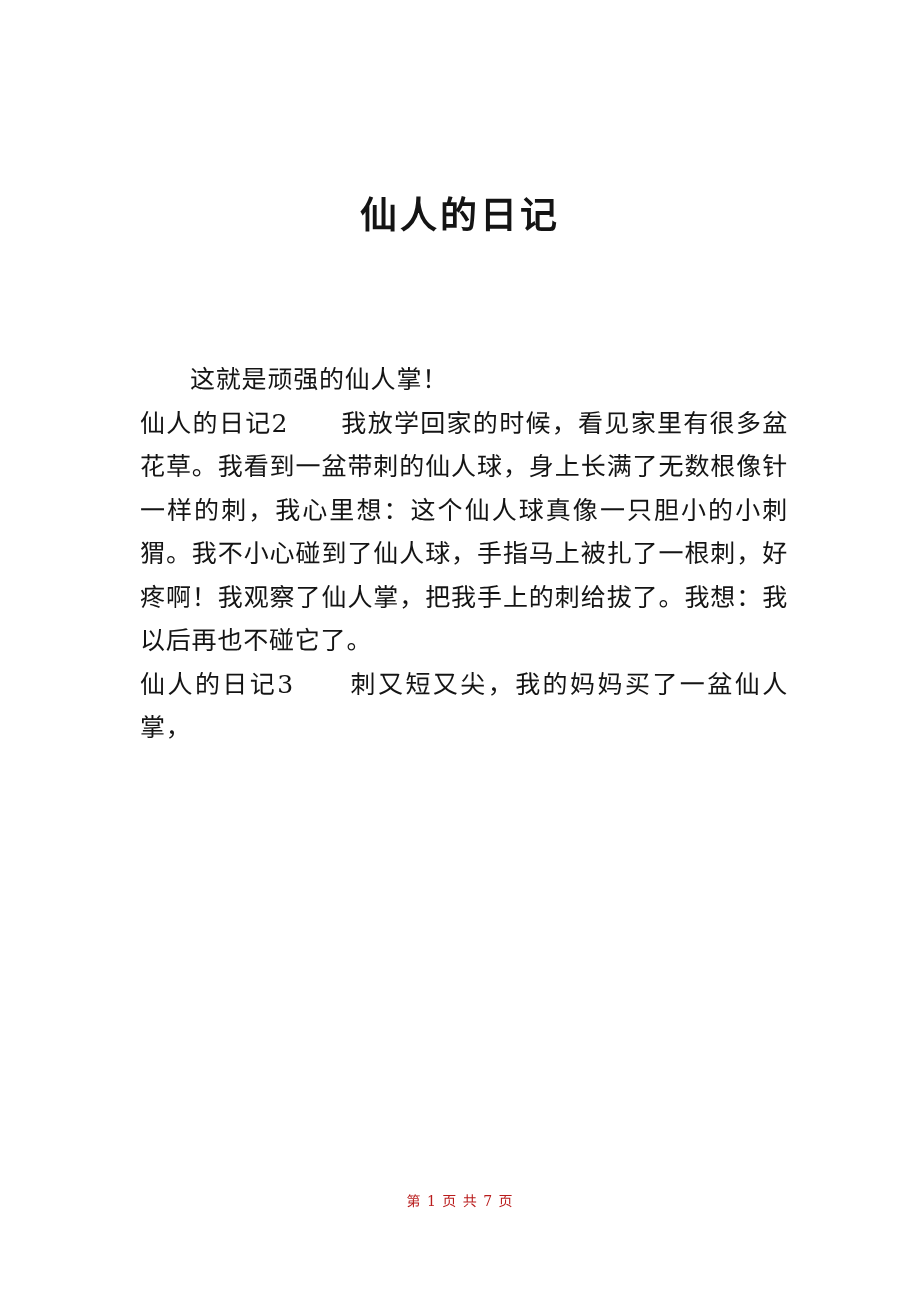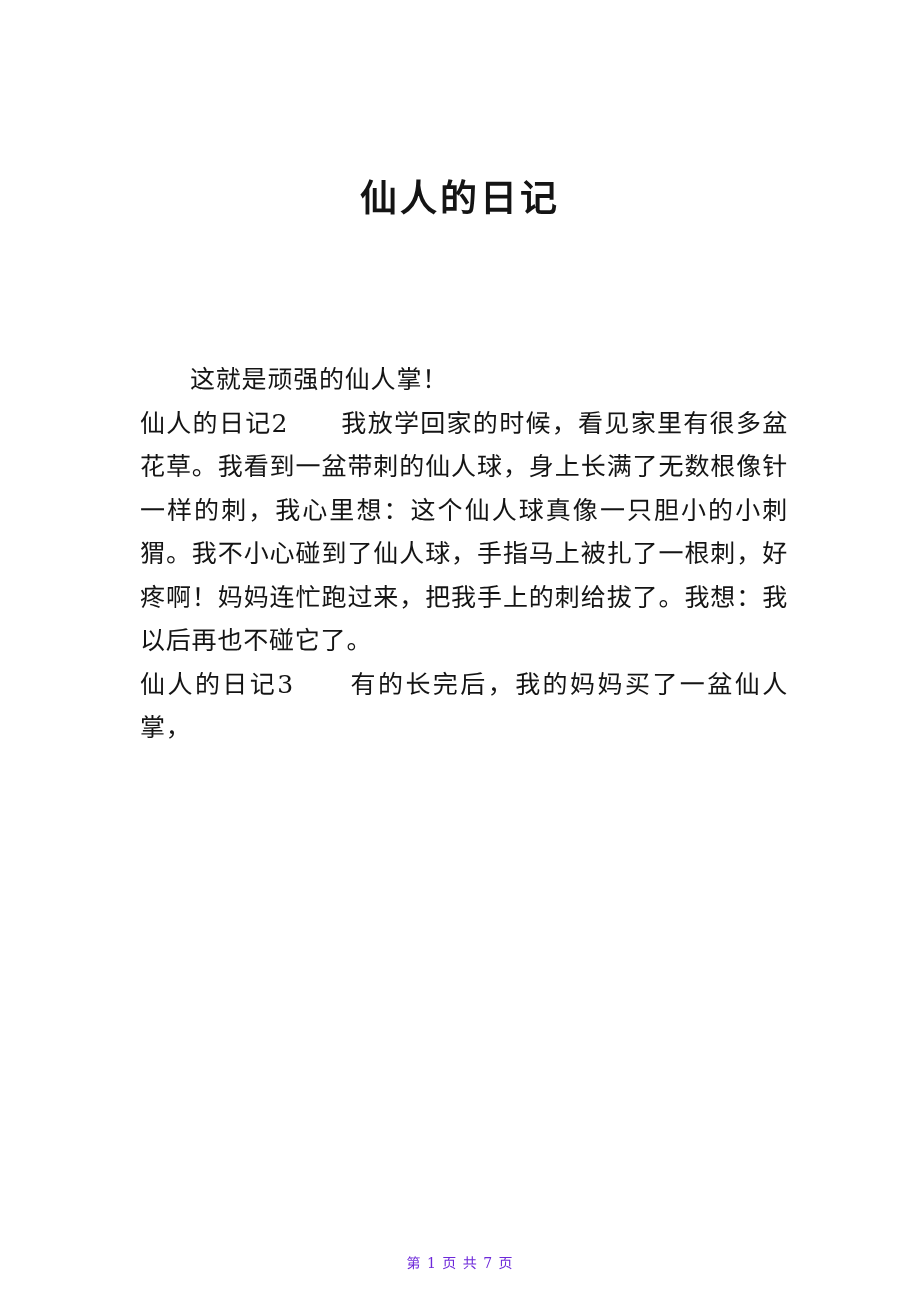--- a/index.html
+++ b/index.html
@@ -11,21 +11,21 @@
     position: relative;
     width: 920px;
     height: 1302px;
     background: #ffffff;
     color: #141414;
     font-family: "DejaVu Serif", "Liberation Serif", serif;
     overflow: hidden;
   }
   .doc-title {
     position: absolute;
-    top: 174px;
+    top: 191px;
     left: 0;
     width: 100%;
     margin: 0;
     text-align: center;
     font-size: 37px;
     line-height: 48px;
     font-weight: bold;
     letter-spacing: 3px;
   }
   .doc-body {
@@ -42,36 +42,36 @@
   .para {
     margin: 0;
     padding: 0;
   }
   .para.indent {
     text-indent: 50px;
     margin-top: 24px;
   }
   .doc-footer {
     position: absolute;
-    top: 1252px;
+    top: 1190px;
     left: 0;
     width: 100%;
     text-align: center;
     font-size: 14px;
     line-height: 22px;
     letter-spacing: 1px;
-    color: #6d28d9;
+    color: #b91c1c;
   }
 </style>
 </head>
 <body>
 
 <div class="page">
   <h1 class="doc-title">仙人的日记</h1>
 
   <div class="doc-body">
       <p class="para indent">这就是顽强的仙人掌！</p>
-      <p class="para">仙人的日记2　　我放学回家的时候，看见家里有很多盆花草。我看到一盆带刺的仙人球，身上长满了无数根像针一样的刺，我心里想：这个仙人球真像一只胆小的小刺猬。我不小心碰到了仙人球，手指马上被扎了一根刺，好疼啊！妈妈连忙跑过来，把我手上的刺给拔了。我想：我以后再也不碰它了。</p>
-      <p class="para">仙人的日记3　　有的长完后，我的妈妈买了一盆仙人掌，</p>
+      <p class="para">仙人的日记2　　我放学回家的时候，看见家里有很多盆花草。我看到一盆带刺的仙人球，身上长满了无数根像针一样的刺，我心里想：这个仙人球真像一只胆小的小刺猬。我不小心碰到了仙人球，手指马上被扎了一根刺，好疼啊！我观察了仙人掌，把我手上的刺给拔了。我想：我以后再也不碰它了。</p>
+      <p class="para">仙人的日记3　　刺又短又尖，我的妈妈买了一盆仙人掌，</p>
     </div>
 
   <div class="doc-footer">第 1 页 共 7 页</div>
 </div>
 
 </body></html>

